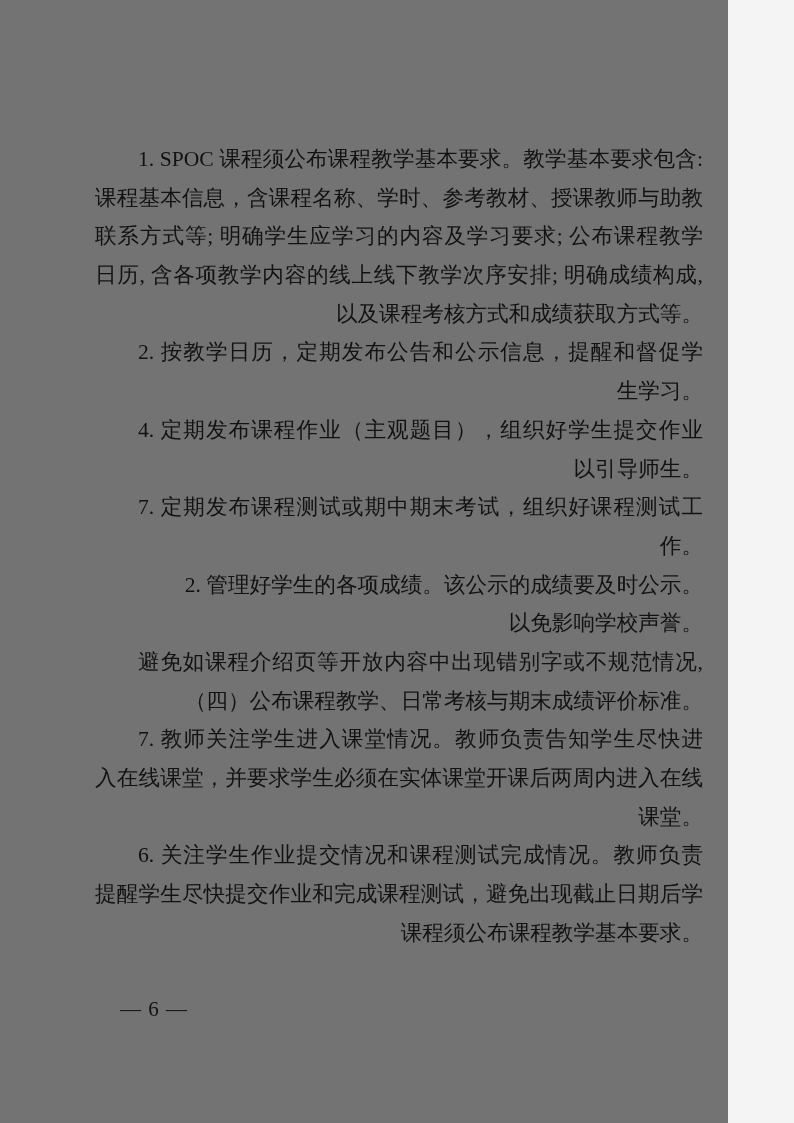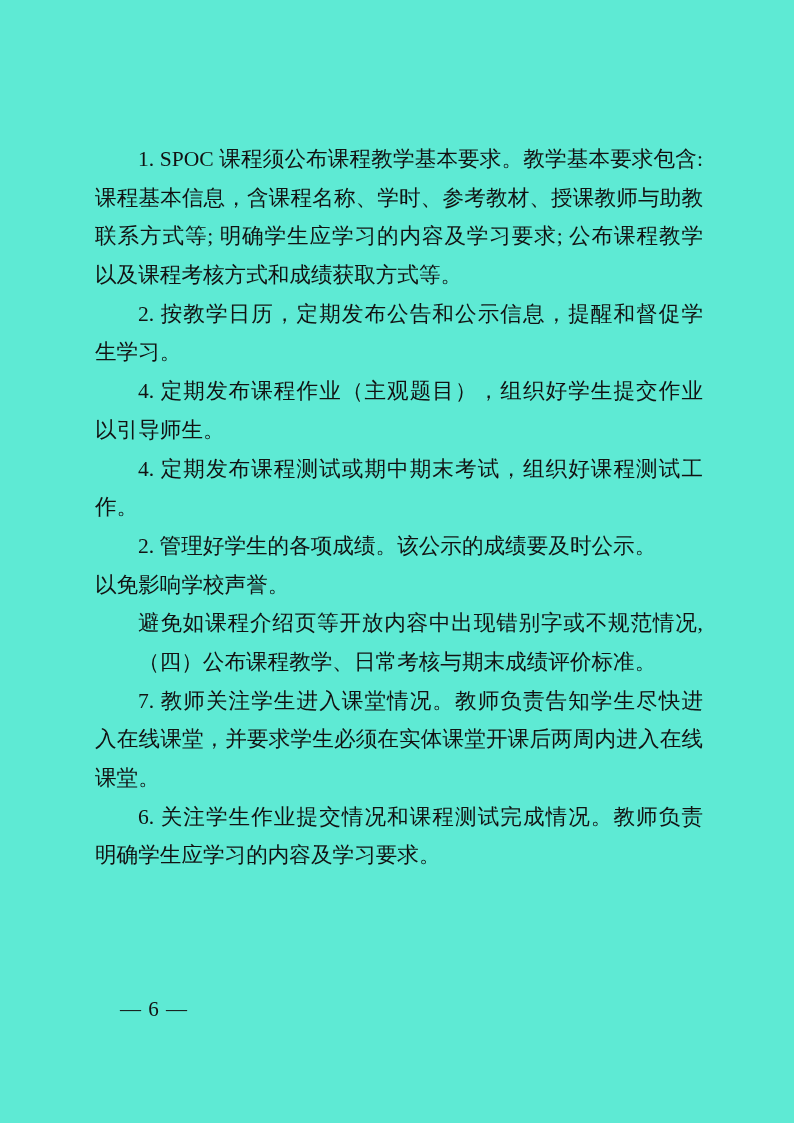--- a/index.html
+++ b/index.html
@@ -10,38 +10,38 @@
     width: 794px;
     height: 1123px;
     position: relative;
     background: #f4f4f4;
     font-family: "Liberation Serif", "DejaVu Serif", serif;
   }
   .page {
     position: absolute;
     left: 0;
     top: 0;
-    width: 794px;
+    width: 728px;
     height: 1123px;
-    background: #5eead4;
+    background: #737373;
     color: #121212;
     overflow: hidden;
   }
   .text-block {
     position: absolute;
     left: 95px;
     top: 140px;
     width: 608px;
   }
   .line {
     font-size: 21.6px;
     line-height: 38.7px;
     height: 38.7px;
     color: #121212;
-    text-align: left;
+    text-align: right;
     white-space: pre-wrap;
     overflow: visible;
   }
   .line.indent {
     text-indent: 43px;
   }
   .line.fill {
     text-align: justify;
     text-align-last: justify;
     text-justify: inter-character;
@@ -57,31 +57,33 @@
   }
 </style>
 </head>
 <body>
 
 <div class="page">
   <div class="text-block">
       <div class="line indent fill">1. SPOC 课程须公布课程教学基本要求。教学基本要求包含:</div>
       <div class="line fill">课程基本信息，含课程名称、学时、参考教材、授课教师与助教</div>
       <div class="line fill">联系方式等; 明确学生应学习的内容及学习要求; 公布课程教学</div>
+      <div class="line fill">日历, 含各项教学内容的线上线下教学次序安排; 明确成绩构成,</div>
       <div class="line">以及课程考核方式和成绩获取方式等。</div>
       <div class="line indent fill">2. 按教学日历，定期发布公告和公示信息，提醒和督促学</div>
       <div class="line">生学习。</div>
       <div class="line indent fill">4. 定期发布课程作业（主观题目），组织好学生提交作业</div>
       <div class="line">以引导师生。</div>
-      <div class="line indent fill">4. 定期发布课程测试或期中期末考试，组织好课程测试工</div>
+      <div class="line indent fill">7. 定期发布课程测试或期中期末考试，组织好课程测试工</div>
       <div class="line">作。</div>
       <div class="line indent">2. 管理好学生的各项成绩。该公示的成绩要及时公示。</div>
       <div class="line">以免影响学校声誉。</div>
       <div class="line indent fill">避免如课程介绍页等开放内容中出现错别字或不规范情况,</div>
       <div class="line indent">（四）公布课程教学、日常考核与期末成绩评价标准。</div>
       <div class="line indent fill">7. 教师关注学生进入课堂情况。教师负责告知学生尽快进</div>
       <div class="line fill">入在线课堂，并要求学生必须在实体课堂开课后两周内进入在线</div>
       <div class="line">课堂。</div>
       <div class="line indent fill">6. 关注学生作业提交情况和课程测试完成情况。教师负责</div>
-      <div class="line">明确学生应学习的内容及学习要求。</div>
+      <div class="line fill">提醒学生尽快提交作业和完成课程测试，避免出现截止日期后学</div>
+      <div class="line">课程须公布课程教学基本要求。</div>
     </div>
   <div class="footer">— 6 —</div>
 </div>
 
 </body></html>

